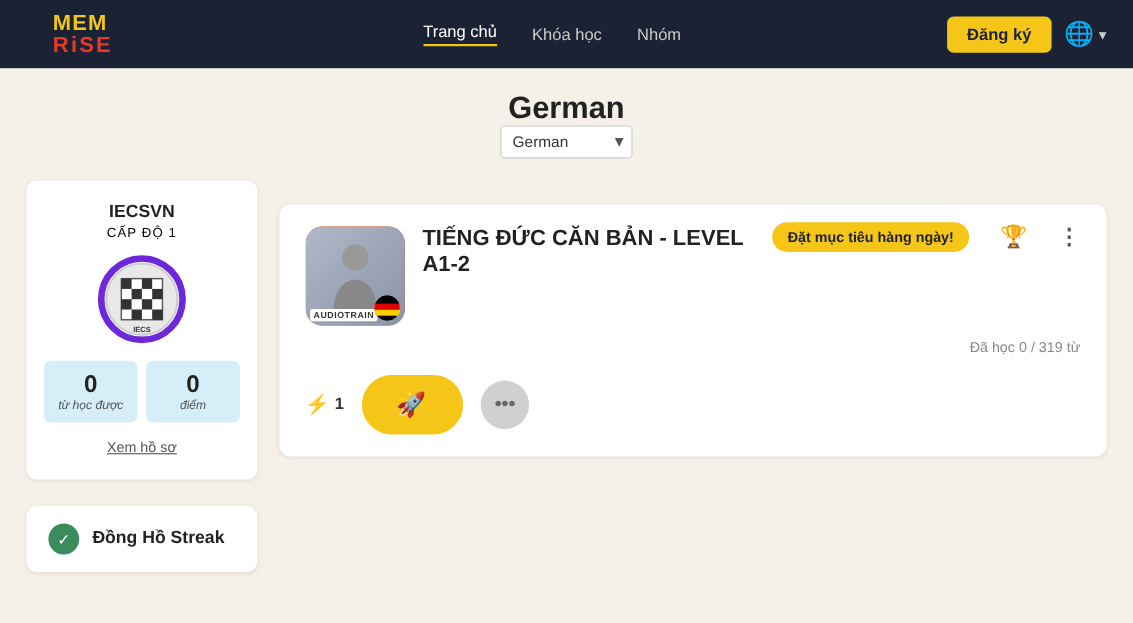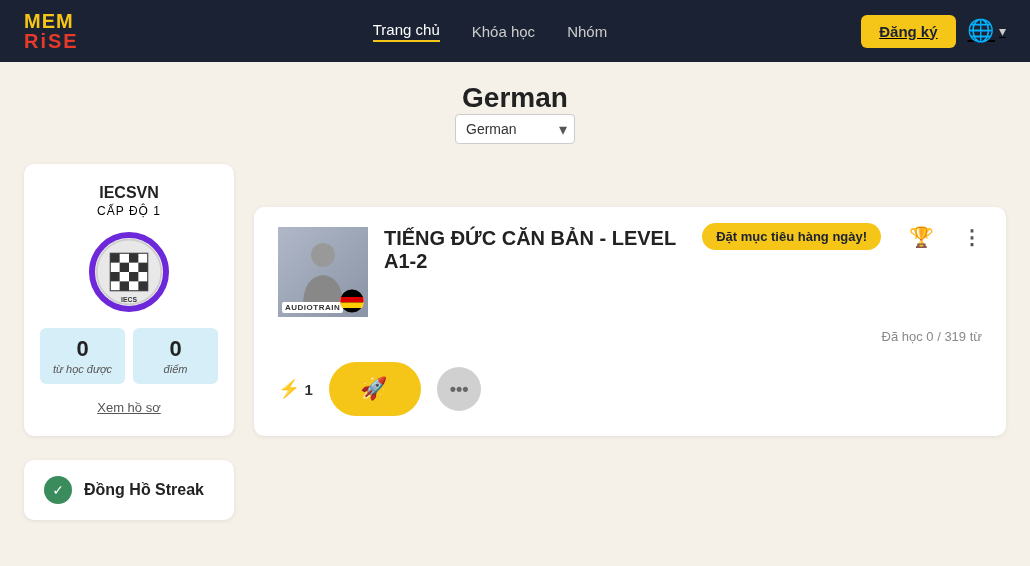--- a/index.html
+++ b/index.html
@@ -11,36 +11,37 @@
       height: 62px;
       display: flex;
       align-items: center;
       padding: 0 24px;
       justify-content: space-between;
     }
     .logo {
       display: flex;
       flex-direction: column;
       line-height: 1;
+      margin-left: 24px;
     }
     .logo-mem { color: #f5c518; font-size: 20px; font-weight: 900; letter-spacing: 1px; }
     .logo-rise { color: #e8392a; font-size: 20px; font-weight: 900; letter-spacing: 2px; }
     .nav-links { display: flex; align-items: center; gap: 32px; margin-left: 40px; }
     .nav-link {
       color: #ccc;
       text-decoration: none;
       font-size: 15px;
       cursor: pointer;
     }
     .nav-link.active {
       color: #fff;
       border-bottom: 2px solid #f5c518;
       padding-bottom: 2px;
     }
-    .nav-right { display: flex; align-items: center; gap: 12px; text-decoration: underline; }
+    .nav-right { display: flex; align-items: center; gap: 12px; }
     .btn-dangky {
       background: #f5c518;
       color: #1a2233;
       font-weight: 700;
       border: none;
       border-radius: 6px;
       padding: 8px 18px;
       font-size: 15px;
       cursor: pointer;
     }
@@ -83,21 +84,21 @@
       right: 8px;
       top: 50%;
       transform: translateY(-50%);
       pointer-events: none;
       color: #555;
     }
 
     .content-row {
       display: flex;
       gap: 20px;
-      align-items: flex-end;
+      align-items: center;
     }
 
     
     .left-panel {
       background: #fff;
       border-radius: 10px;
       padding: 20px 16px;
       width: 210px;
       min-width: 210px;
       text-align: center;
@@ -143,21 +144,21 @@
     }
     .course-header {
       display: flex;
       align-items: flex-start;
       gap: 16px;
       margin-bottom: 12px;
     }
     .course-thumb {
       width: 90px;
       height: 90px;
-      border-radius: 0;
+      border-radius: 15px;
       overflow: hidden;
       flex-shrink: 0;
       background: #c2410c;
       position: relative;
     }
     .thumb-placeholder {
       width: 100%;
       height: 100%;
       background: linear-gradient(135deg, #b0b8c8 0%, #8a94a6 100%);
       display: flex; align-items: center; justify-content: center;

